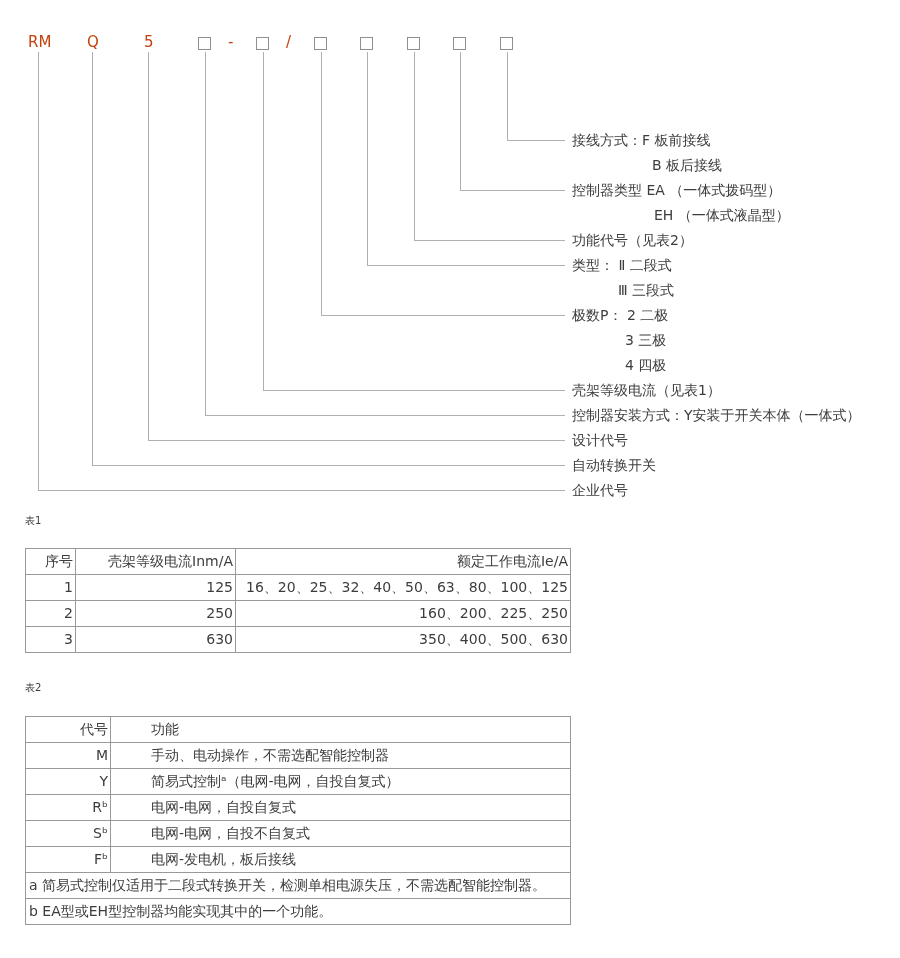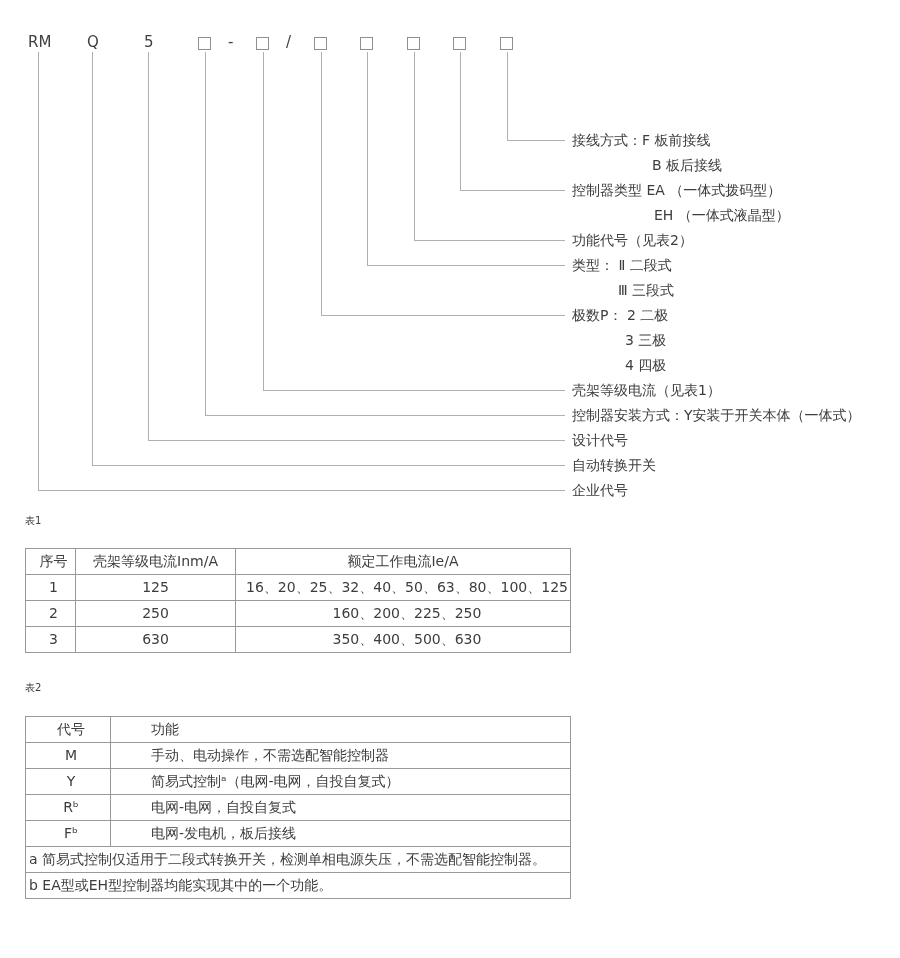--- a/index.html
+++ b/index.html
@@ -5,37 +5,37 @@
   * { margin:0; padding:0; box-sizing:border-box; }
   html,body { background:#ffffff; }
   body {
     width:900px; height:958px; position:relative;
     font-family:"DejaVu Sans","Liberation Sans",sans-serif;
     color:#3d3d3d;
   }
   .page { position:absolute; inset:0; overflow:hidden; }
 
   
-  .code-char { position:absolute; top:33px; font-size:15px; line-height:18px; color:#404040; }
+  .code-char { position:absolute; top:33px; font-size:15px; line-height:18px; color:#c2410c; }
   .code-box  { position:absolute; top:37px; width:13px; height:13px; border:1px solid #8f8f8f; background:#fff; }
 
   
   .vline { position:absolute; width:1px; background:#b0b0b0; }
   .hline { position:absolute; height:1px; background:#b0b0b0; }
 
   
   .lbl { position:absolute; font-size:14px; line-height:18px; white-space:nowrap; color:#3d3d3d; }
 
   
   .caption { position:absolute; font-size:10px; color:#3d3d3d; }
   table.tbl { position:absolute; border-collapse:collapse; table-layout:fixed; background:#fff; }
   .tbl th, .tbl td {
     border:1px solid #999; font-size:14px; font-weight:normal;
     line-height:17px; padding:4px 2px; color:#3d3d3d;
-    white-space:nowrap; overflow:hidden; text-align:center;
+    white-space:nowrap; overflow:hidden; text-align:right;
   }
   .al   { text-align:right; padding-left:8px !important; }
   .padL { text-align:right; padding-left:10px !important; }
   .padF { text-align:left !important; padding-left:40px !important; }
   .fn   { text-align:left !important; padding-left:3px !important; }
 </style>
 </head>
 <body>
 
 <div class="page">
@@ -143,20 +143,24 @@
       </tr>
       <tr>
         <td class="al">Y</td>
         <td class="padF">简易式控制ᵃ（电网-电网，自投自复式）</td>
       </tr>
       <tr>
         <td class="al">Rᵇ</td>
         <td class="padF">电网-电网，自投自复式</td>
       </tr>
       <tr>
+        <td class="al">Sᵇ</td>
+        <td class="padF">电网-电网，自投不自复式</td>
+      </tr>
+      <tr>
         <td class="al">Fᵇ</td>
         <td class="padF">电网-发电机，板后接线</td>
       </tr>
       <tr>
         <td class="fn" colspan="2">a 简易式控制仅适用于二段式转换开关，检测单相电源失压，不需选配智能控制器。</td>
       </tr>
       <tr>
         <td class="fn" colspan="2">b EA型或EH型控制器均能实现其中的一个功能。</td>
       </tr>
     </tbody>

